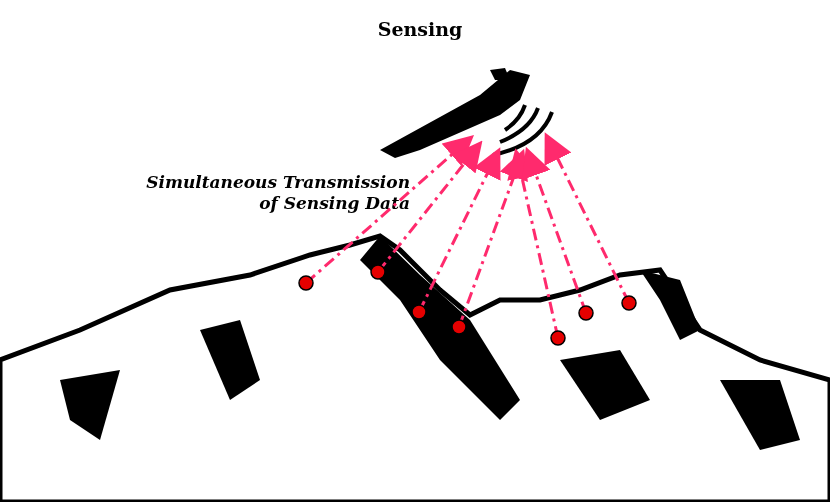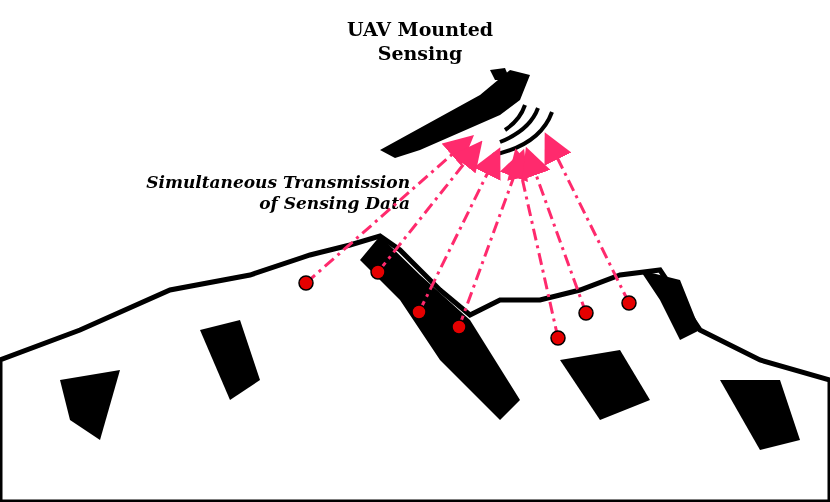--- a/index.html
+++ b/index.html
@@ -7,21 +7,20 @@
 .label{position:absolute;font-weight:bold;color:#000;text-align:center;line-height:1.25;}
 #title{left:320px;top:18px;width:200px;font-size:19px;}
 #sub{left:110px;top:172px;width:300px;font-size:17px;text-align:right;font-style:italic;}
 svg{position:absolute;left:0;top:0;}
 </style>
 </head>
 <body>
 
 <div id="root">
   <div class="label" id="title">
-    <div>UAV Mounted</div>
     <div>Sensing</div>
   </div>
   <div class="label" id="sub">
     <div>Simultaneous Transmission</div>
     <div>of Sensing Data</div>
   </div>
   <svg width="830" height="502">
     <defs>
       <marker id="ah" markerWidth="10" markerHeight="10" refX="6" refY="5" orient="auto">
         <path d="M0,0 L10,5 L0,10 z" fill="#ff2a6d"></path>

